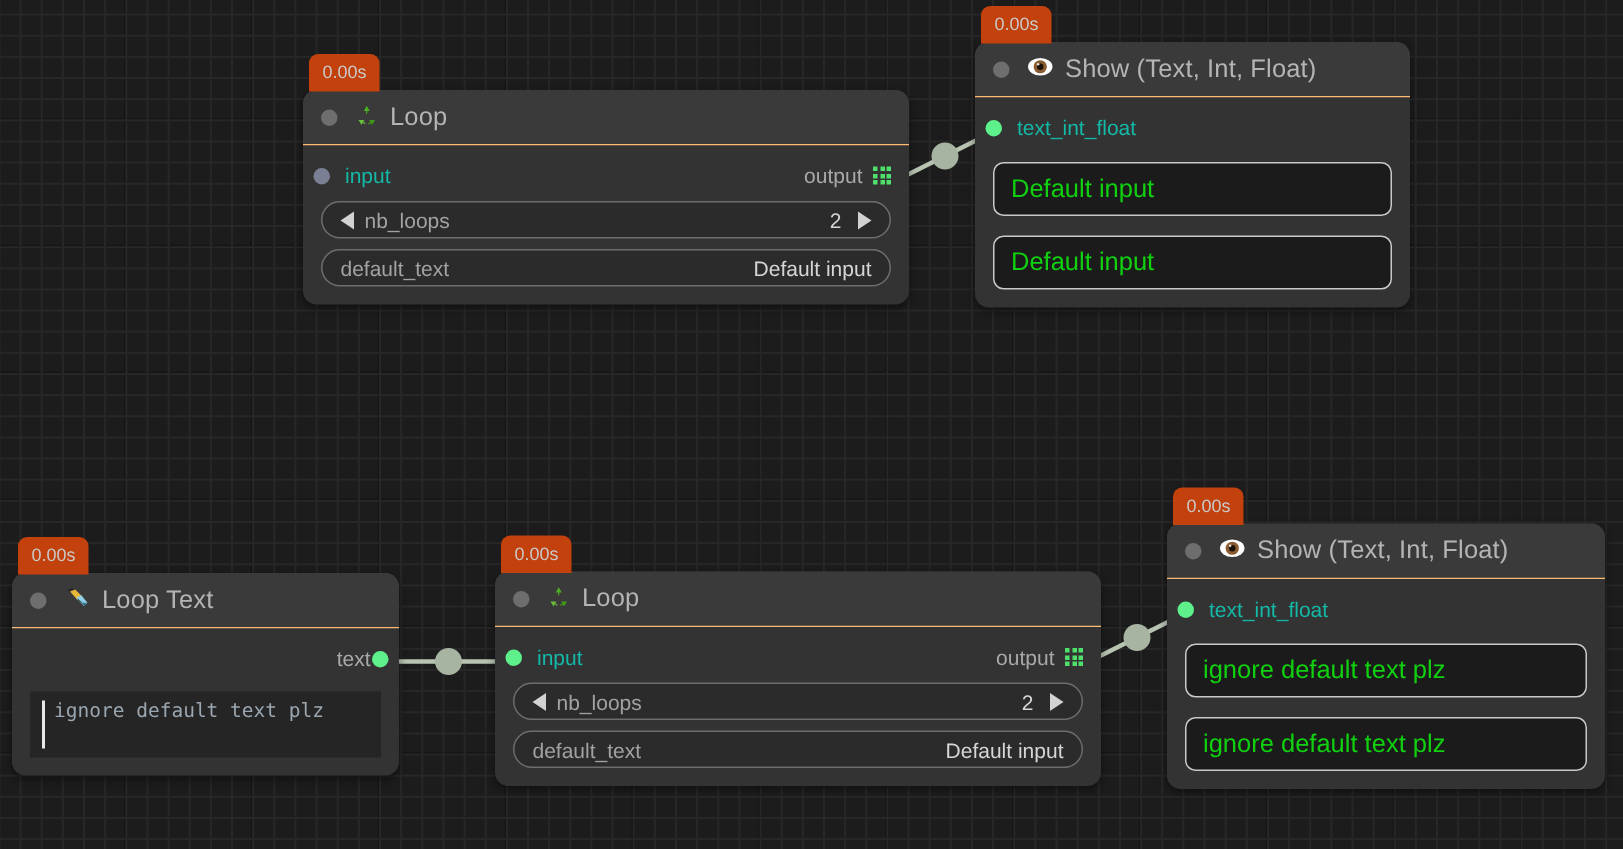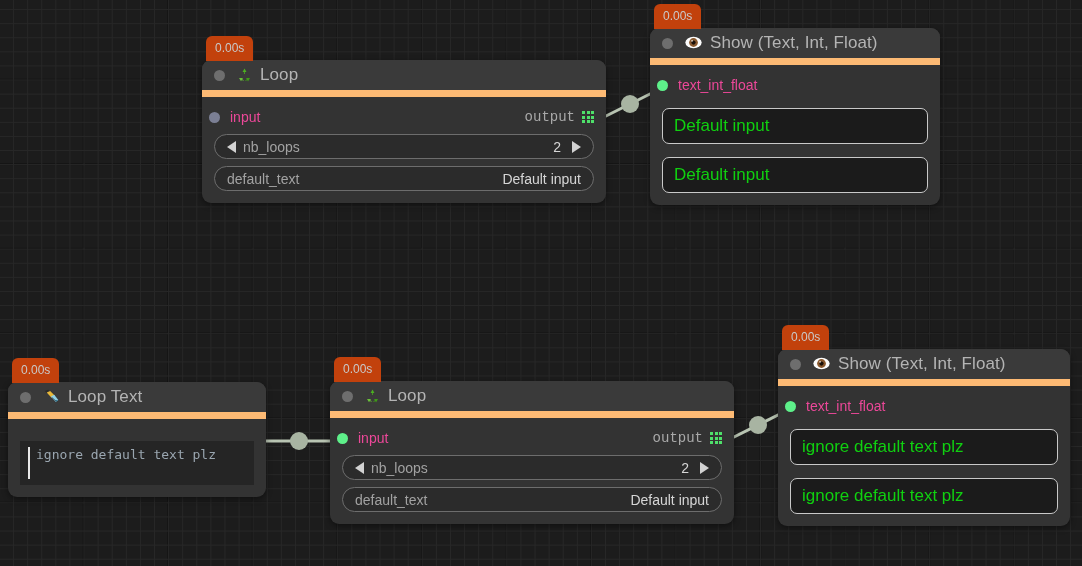--- a/index.html
+++ b/index.html
@@ -70,21 +70,21 @@
     border-radius: 6px 6px 0 0;
     white-space: nowrap;
   }
   .node-header {
     display: flex;
     align-items: center;
     height: 37px;
     padding: 0 12px;
     background: #3a3a3a;
     border-radius: 9px 9px 0 0;
-    border-bottom: 7px solid #fdba74;
+    border-bottom: 1px solid #fdba74;
     box-sizing: border-box;
   }
   .status-dot {
     width: 11px;
     height: 11px;
     border-radius: 50%;
     background: #6e6e6e;
     flex: 0 0 auto;
     margin-right: 12px;
   }
@@ -116,30 +116,29 @@
   }
   .port-dot {
     width: 11px;
     height: 11px;
     border-radius: 50%;
     flex: 0 0 auto;
   }
   .port-dot.green { background: #5ef08a; }
   .port-dot.gray  { background: #7b7f94; }
   .port-label {
-    color: #ec4899;
+    color: #14b8a6;
     font-size: 14px;
     margin-left: 9px;
   }
   .port-row .spacer { flex: 1 1 auto; }
   .port-label-right {
     color: #a9a9a9;
     font-size: 14px;
     margin-right: 7px;
-    font-family: Liberation Mono, monospace;
   }
   .grid-port {
     display: grid;
     grid-template-columns: repeat(3, 3px);
     grid-template-rows: repeat(3, 3px);
     gap: 1.5px;
     flex: 0 0 auto;
   }
   .grid-port i {
     display: block;
@@ -338,20 +337,25 @@
           <path d="M2 3 L7 1 L10 4 L5 6 Z" fill="#2b2b2b"></path>
           <path d="M5 5 L10 3 L17 10 L12 13 Z" fill="#e8b83a"></path>
           <path d="M11 11 L16 8.5 L22 16 L18.5 19 Z" fill="#8fd0e8"></path>
           <path d="M17.5 16 L22 16 L18.5 19 Z" fill="#3a7c94"></path>
           <path d="M12.5 12.2 L19.5 18.3" stroke="#2b4a58" stroke-width="0.9" fill="none"></path>
         </svg>
       </span>
       <span class="node-title">Loop Text</span>
     </div>
     <div class="node-body">
+      <div class="port-row">
+        <span class="spacer"></span>
+        <span class="port-label-right">text</span>
+        <span class="port-dot green anchor-right"></span>
+      </div>
       <div class="text-area">
         <div class="caret"></div>
         <div class="content">ignore default text plz</div>
       </div>
     </div>
   </div>
 
   <div class="node" id="node-loop-bot">
     <div class="time-badge">0.00s</div>
     <div class="node-header">

